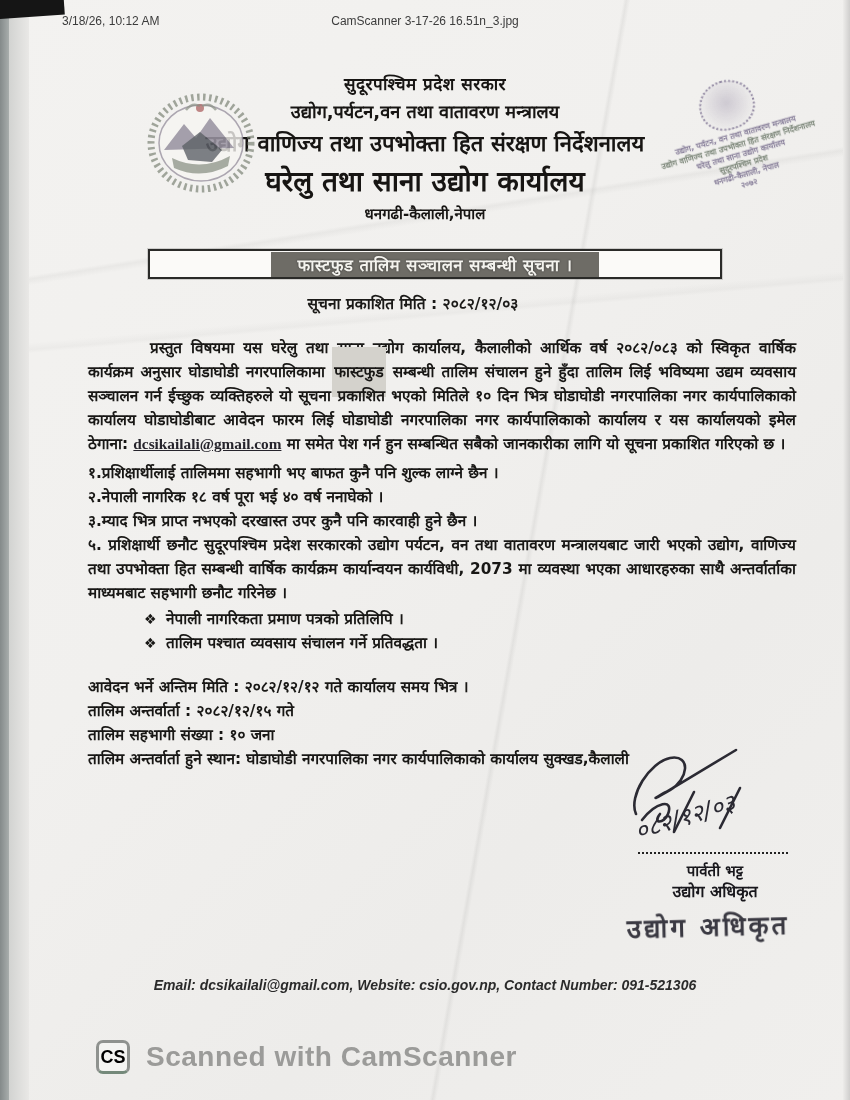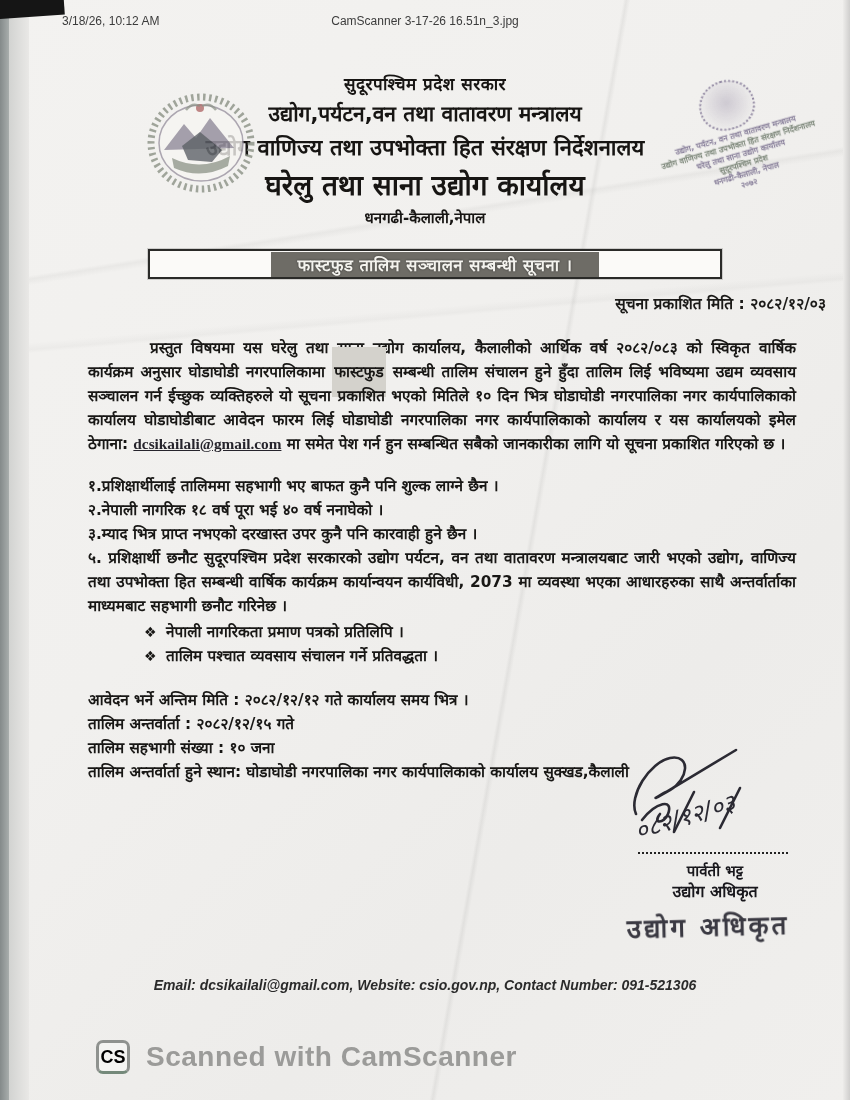--- a/index.html
+++ b/index.html
@@ -26,21 +26,21 @@
   }
 
   
   .print-header{position:absolute;top:12px;left:0;width:850px;height:20px;font-family:"Liberation Sans",sans-serif;font-size:12px;color:#3c3c3c;}
   .ph-date{position:absolute;left:62px;top:2px;}
   .ph-file{position:absolute;left:0;right:0;top:2px;text-align:center;}
 
   
   .letterhead{position:absolute;left:0;top:72px;width:850px;text-align:center;color:#171513;}
   .lh-govt{font-size:17px;font-weight:700;letter-spacing:.5px;}
-  .lh-ministry{font-size:21px;font-weight:700;margin-top:4px;}
+  .lh-ministry{font-size:18px;font-weight:700;margin-top:4px;}
   .lh-directorate{font-size:22px;font-weight:700;margin-top:4px;}
   .lh-office{font-size:28px;font-weight:800;margin-top:4px;}
   .lh-address{font-size:15px;font-weight:700;margin-top:4px;}
 
   .emblem{position:absolute;left:142px;top:88px;width:118px;height:120px;filter:blur(.5px);opacity:.88;}
   .stamp-right{
     position:absolute;left:662px;top:78px;width:160px;height:160px;
     transform:rotate(-16deg);color:#7b7190;filter:blur(.7px);opacity:.9;
     font-size:8px;line-height:10px;text-align:center;font-weight:700;
   }
@@ -53,28 +53,28 @@
     position:absolute;left:148px;top:249px;width:570px;height:26px;
     border:2px solid #2a2a28;background:#fbfaf8;
     display:flex;align-items:center;justify-content:center;
     box-shadow:0 0 0 1px rgba(0,0,0,.15);
   }
   .title-inner{
     background:#6e6c66;color:#f4f3ee;font-size:16.5px;font-weight:700;
     padding:1px 26px;white-space:nowrap;text-shadow:0 0 2px rgba(20,20,20,.7);
     letter-spacing:.5px;
   }
-  .pub-date{position:absolute;left:0;top:292px;width:826px;text-align:right;font-size:15.5px;font-weight:700;color:#1b1a18;}
+  .pub-date{position:absolute;left:0;top:292px;width:826px;text-align:center;font-size:15.5px;font-weight:700;color:#1b1a18;}
 
   
   .docbody{position:absolute;left:88px;top:336px;width:708px;color:#181715;font-size:15.3px;line-height:24px;font-weight:600;}
   .para{text-align:justify;text-indent:62px;}
   .hl-word{background:#d4d2cc;padding:16px 2px;}
   .email-link{color:#26242c;text-decoration:underline;font-weight:700;font-family:"Liberation Serif",serif;}
-  .list{margin-top:18px;}
+  .list{margin-top:5px;}
   .list-item{text-align:justify;}
   .bullets{margin-top:2px;}
   .bullet-row{padding-left:56px;}
   .bullet-glyph{display:inline-block;width:22px;font-size:14px;}
 
   .tapasil{margin-top:20px;}
   .tapasil-heading{font-weight:800;text-decoration:underline;font-size:16px;}
 
   
   .sig-block{position:absolute;left:600px;top:742px;width:230px;text-align:center;color:#18171c;}

